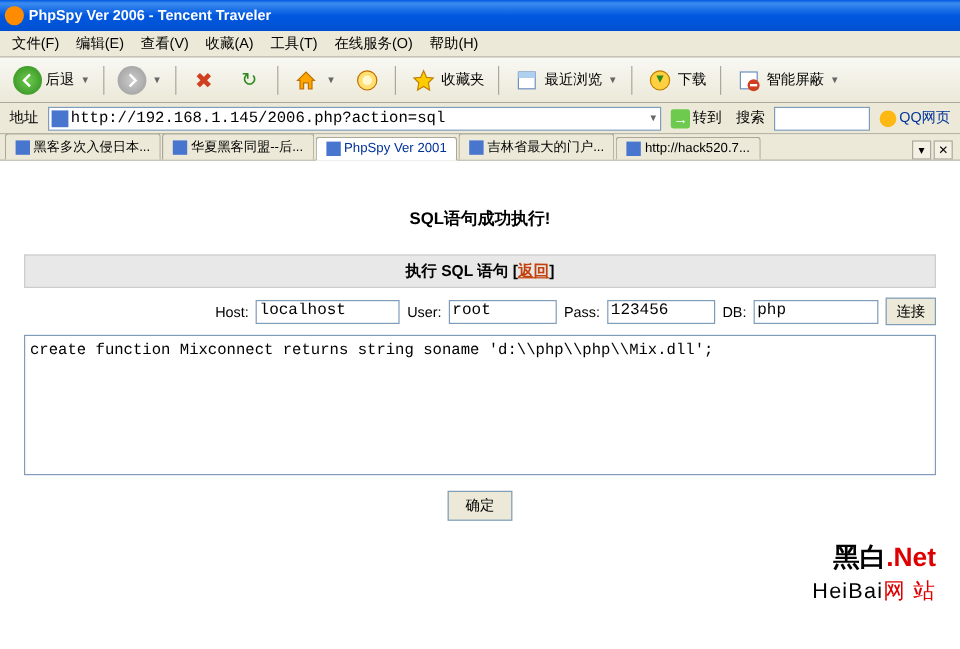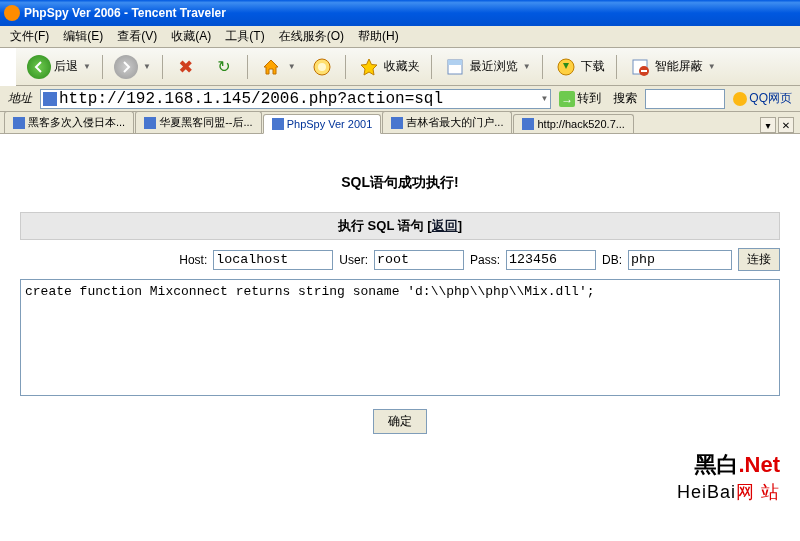--- a/index.html
+++ b/index.html
@@ -8,62 +8,62 @@
     
     .titlebar { background: linear-gradient(to bottom, #0058e0, #3c8cf0 10%, #0058e0 50%, #0050d0); color: #fff; height: 26px; display: flex; align-items: center; padding: 0 4px; }
     .titlebar-icon { width: 16px; height: 16px; margin-right: 4px; background: #ff8c00; border-radius: 50%; }
     .titlebar-text { font-weight: bold; font-size: 12px; }
     
     
     .menubar { background: #ece9d8; border-bottom: 1px solid #aca899; height: 22px; display: flex; align-items: center; padding: 0 4px; gap: 2px; }
     .menu-item { padding: 2px 6px; cursor: pointer; }
     
     
-    .toolbar { background: linear-gradient(to bottom, #f8f8f4, #ece9d8); border-bottom: 1px solid #aca899; height: 38px; display: flex; align-items: center; padding: 0 6px; gap: 4px; margin-left: 16px; }
+    .toolbar { background: linear-gradient(to bottom, #f8f8f4, #ece9d8); border-bottom: 1px solid #aca899; height: 38px; display: flex; align-items: center; padding: 0 6px; gap: 4px; }
     .tb-btn { display: flex; align-items: center; gap: 3px; padding: 2px 4px; border: 1px solid transparent; border-radius: 3px; cursor: pointer; }
     .tb-sep { width: 1px; height: 24px; background: #aca899; margin: 0 2px; }
     .tb-icon { width: 24px; height: 24px; display: flex; align-items: center; justify-content: center; border-radius: 4px; }
     .ico-back { background: radial-gradient(circle, #6eca4e, #2c8a1c); color: #fff; border-radius: 50%; }
     .ico-fwd { background: radial-gradient(circle, #ccc, #999); color: #fff; border-radius: 50%; }
     .ico-stop { color: #d04020; font-size: 18px; }
     .ico-refresh { color: #2c8a1c; font-size: 16px; }
     .ico-home { color: #ffa500; font-size: 16px; }
     .ico-search { color: #e0a000; font-size: 16px; }
     .ico-fav svg { width: 20px; height: 20px; }
     .ico-history { display:flex; align-items:center; }
     .ico-dl { display:flex; align-items:center; }
     .ico-block { color: #d04020; font-size: 16px; }
     .drop { font-size: 8px; color: #666; margin-left: 2px; }
     
     
     .addressbar { background: #ece9d8; border-bottom: 1px solid #aca899; height: 26px; display: flex; align-items: center; padding: 0 4px; gap: 4px; }
-    .addr-label { padding: 0 4px; font-style: italic; }
+    .addr-label { padding: 0 4px; }
     .addr-input-wrap { flex: 1; display: flex; align-items: center; background: #fff; border: 1px solid #7f9db9; height: 20px; padding: 0 2px; }
     .addr-favicon { width: 14px; height: 14px; background: #4876cf; margin-right: 2px; }
-    .addr-input { flex: 1; border: none; outline: none; font-family: "Courier New", monospace; font-size: 16px; }
+    .addr-input { flex: 1; border: none; outline: none; font-family: "Courier New", monospace; font-size: 13px; }
     .addr-go { display: flex; align-items: center; gap: 2px; padding: 0 4px; cursor: pointer; }
     .go-icon { width: 16px; height: 16px; background: #6eca4e; color: #fff; display: flex; align-items: center; justify-content: center; border-radius: 2px; font-size: 12px; }
     .search-label { padding: 0 4px; }
     .search-input { width: 80px; border: 1px solid #7f9db9; height: 20px; padding: 0 2px; }
     .qq-link { display: flex; align-items: center; gap: 2px; color: #003399; cursor: pointer; padding: 0 4px; }
     .qq-ico { width: 14px; height: 14px; background: #fdb813; border-radius: 50%; }
     
     
     .tabbar { background: #ece9d8; height: 22px; display: flex; align-items: flex-end; padding: 0 4px; gap: 0; border-bottom: 1px solid #aca899; }
     .tab { display: flex; align-items: center; gap: 3px; padding: 3px 8px; border: 1px solid #aca899; border-bottom: none; background: #ece9d8; border-radius: 3px 3px 0 0; font-size: 11px; cursor: pointer; max-width: 140px; white-space: nowrap; overflow: hidden; text-overflow: ellipsis; margin-right: 1px; }
     .tab.active { background: #fff; border-bottom: 1px solid #fff; margin-bottom: -1px; color: #003399; }
     .tab-ico { width: 12px; height: 12px; background: #4876cf; flex-shrink: 0; }
     .tabbar-right { margin-left: auto; display: flex; gap: 2px; padding: 0 2px; }
     .tabbar-btn { width: 16px; height: 16px; border: 1px solid #aca899; background: #f4f0e4; font-size: 10px; display: flex; align-items: center; justify-content: center; cursor: pointer; }
     
     
     .content { padding: 20px; background: #fff; }
     .success-msg { text-align: center; font-weight: bold; font-size: 14px; margin: 20px 0; }
     .section-header { background: #e8e8e8; border: 1px solid #ccc; text-align: center; font-weight: bold; padding: 4px; font-size: 13px; margin-bottom: 8px; }
-    .section-header a { color: #0f172a; }
+    .section-header a { color: #c2410c; }
     .form-row { display: flex; align-items: center; justify-content: flex-end; gap: 6px; margin-bottom: 8px; font-size: 12px; }
     .form-input { font-family: "Courier New", monospace; border: 1px solid #7f9db9; padding: 2px; height: 20px; }
     .form-input.host { width: 120px; }
     .form-input.user { width: 90px; }
     .form-input.pass { width: 90px; }
     .form-input.db { width: 104px; }
     .conn-btn { border: 1px solid #7f9db9; background: #ece9d8; padding: 2px 8px; cursor: pointer; font-size: 12px; }
     .sql-textarea { width: 100%; height: 117px; font-family: "Courier New", monospace; font-size: 13px; border: 1px solid #7f9db9; padding: 4px; resize: none; }
     .submit-row { text-align: center; margin-top: 10px; }
     .submit-btn { border: 1px solid #7f9db9; background: #ece9d8; padding: 3px 14px; cursor: pointer; font-size: 12px; }

